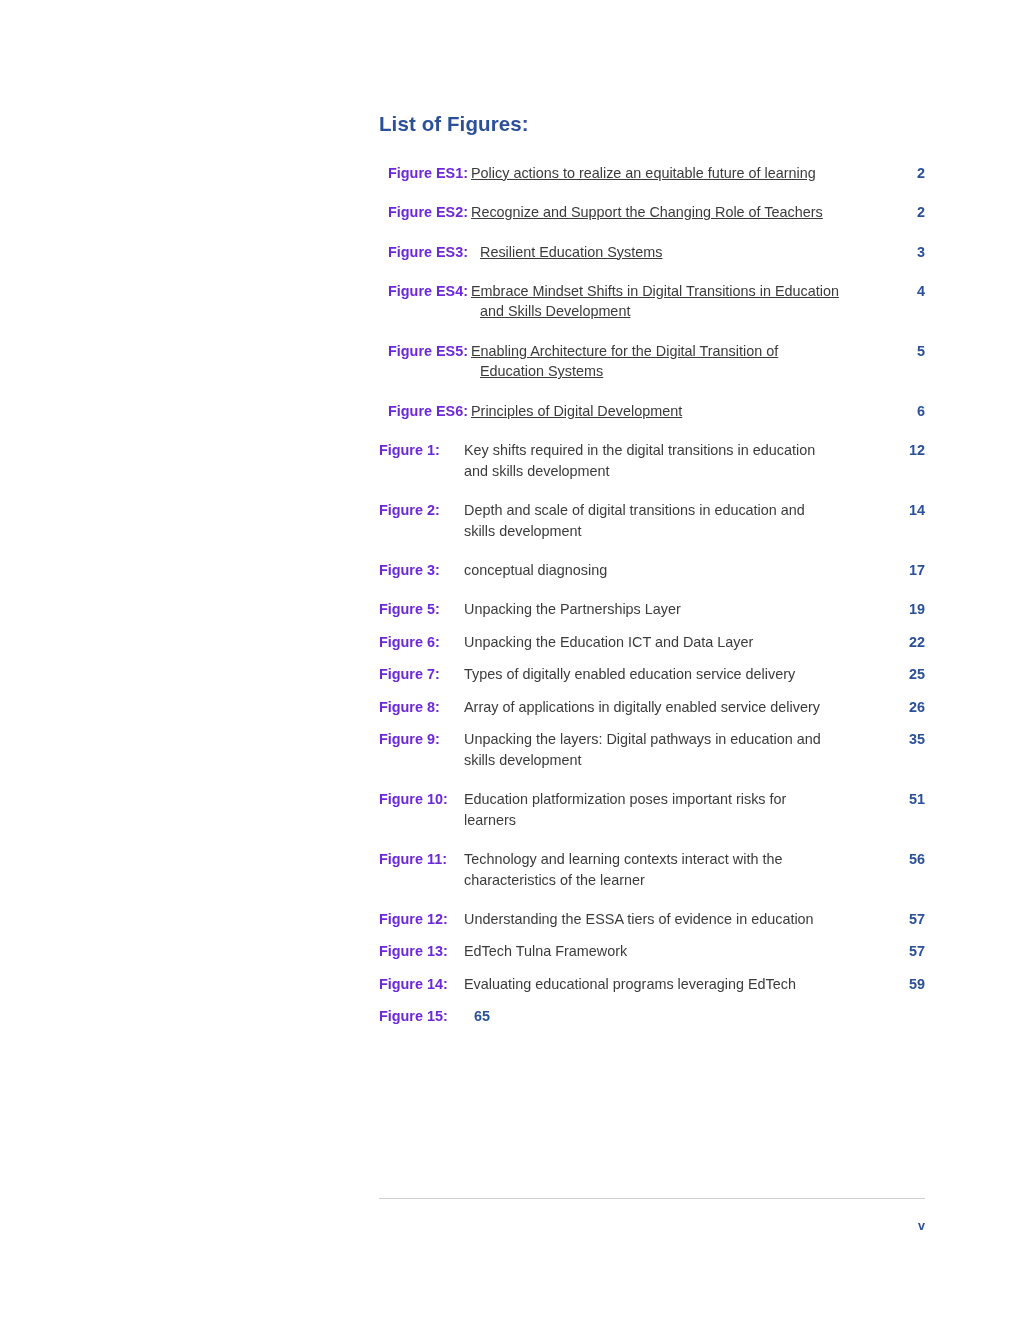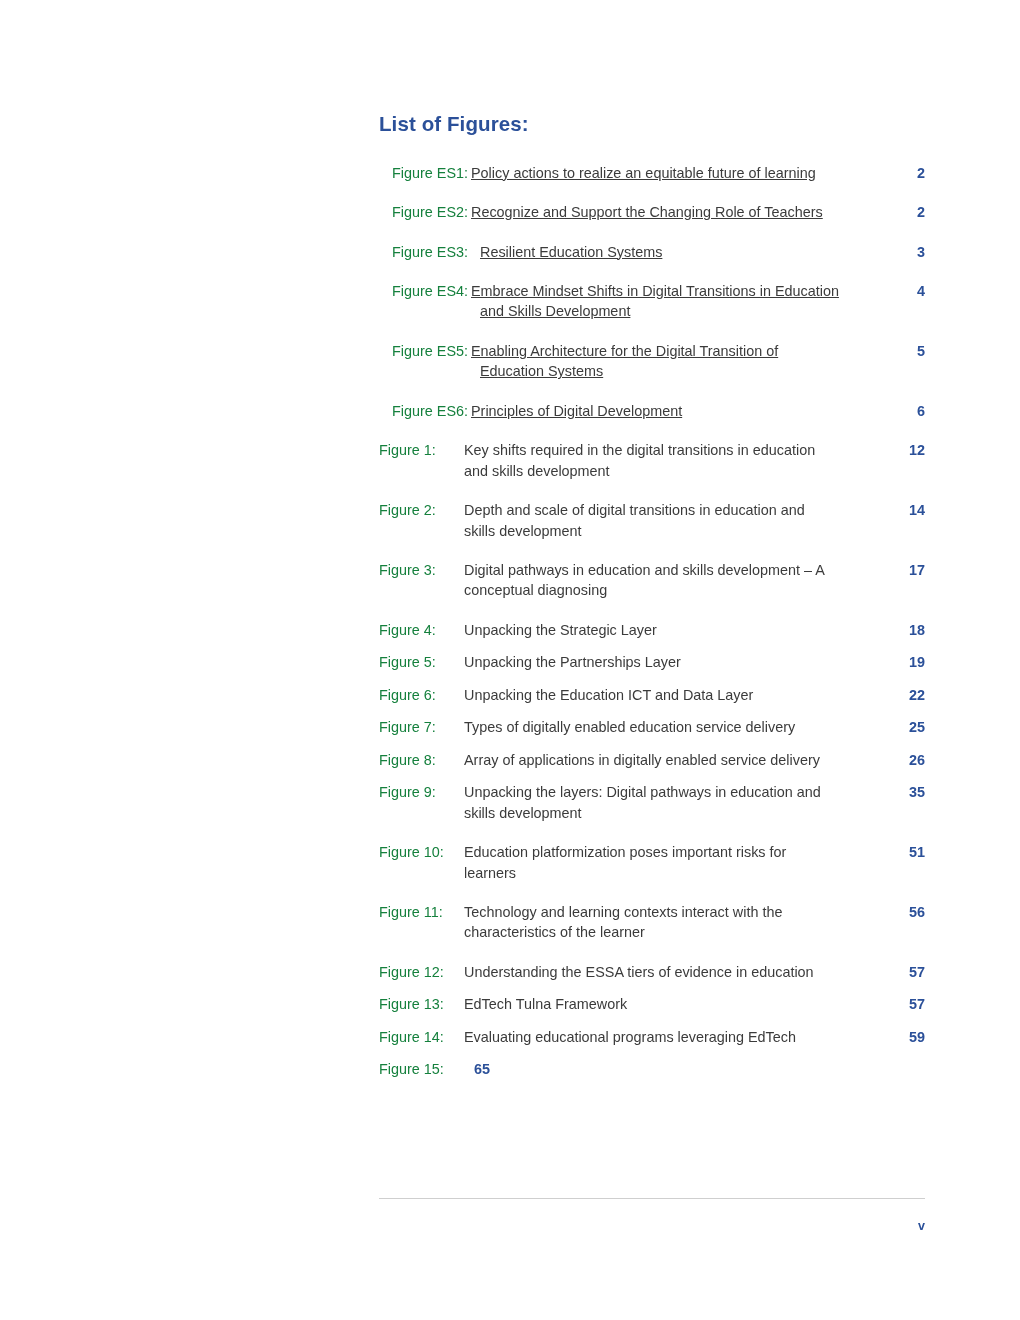--- a/index.html
+++ b/index.html
@@ -56,22 +56,22 @@
     margin-bottom: 12px;
   }
   .figure-entry:last-of-type {
     margin-bottom: 0;
   }
 
   
   .figure-entry .label {
     flex: 0 0 auto;
     font-size: 14.4px;
-    font-weight: normal;
-    color: #15803d;
+    font-weight: bold;
+    color: #6d28d9;
     white-space: nowrap;
   }
 
   .entry-es .label {
     width: 89px;
     text-align: right;
     padding-right: 2px;
   }
 
   .entry-num .label {
@@ -178,27 +178,22 @@
           <span class="title"><span>Key shifts required in the digital transitions in education</span><span class="cont">and skills development</span></span>
           <span class="pageno">12</span>
         </div>
         <div class="figure-entry entry-num">
           <span class="label">Figure 2:</span>
           <span class="title"><span>Depth and scale of digital transitions in education and</span><span class="cont">skills development</span></span>
           <span class="pageno">14</span>
         </div>
         <div class="figure-entry entry-num">
           <span class="label">Figure 3:</span>
-          <span class="title"><span>Digital pathways in education and skills development – A</span><span class="cont">conceptual diagnosing</span></span>
+          <span class="title"><span class="cont">conceptual diagnosing</span></span>
           <span class="pageno">17</span>
-        </div>
-        <div class="figure-entry entry-num tight">
-          <span class="label">Figure 4:</span>
-          <span class="title"><span>Unpacking the Strategic Layer</span></span>
-          <span class="pageno">18</span>
         </div>
         <div class="figure-entry entry-num tight">
           <span class="label">Figure 5:</span>
           <span class="title"><span>Unpacking the Partnerships Layer</span></span>
           <span class="pageno">19</span>
         </div>
         <div class="figure-entry entry-num tight">
           <span class="label">Figure 6:</span>
           <span class="title"><span>Unpacking the Education ICT and Data Layer</span></span>
           <span class="pageno">22</span>

